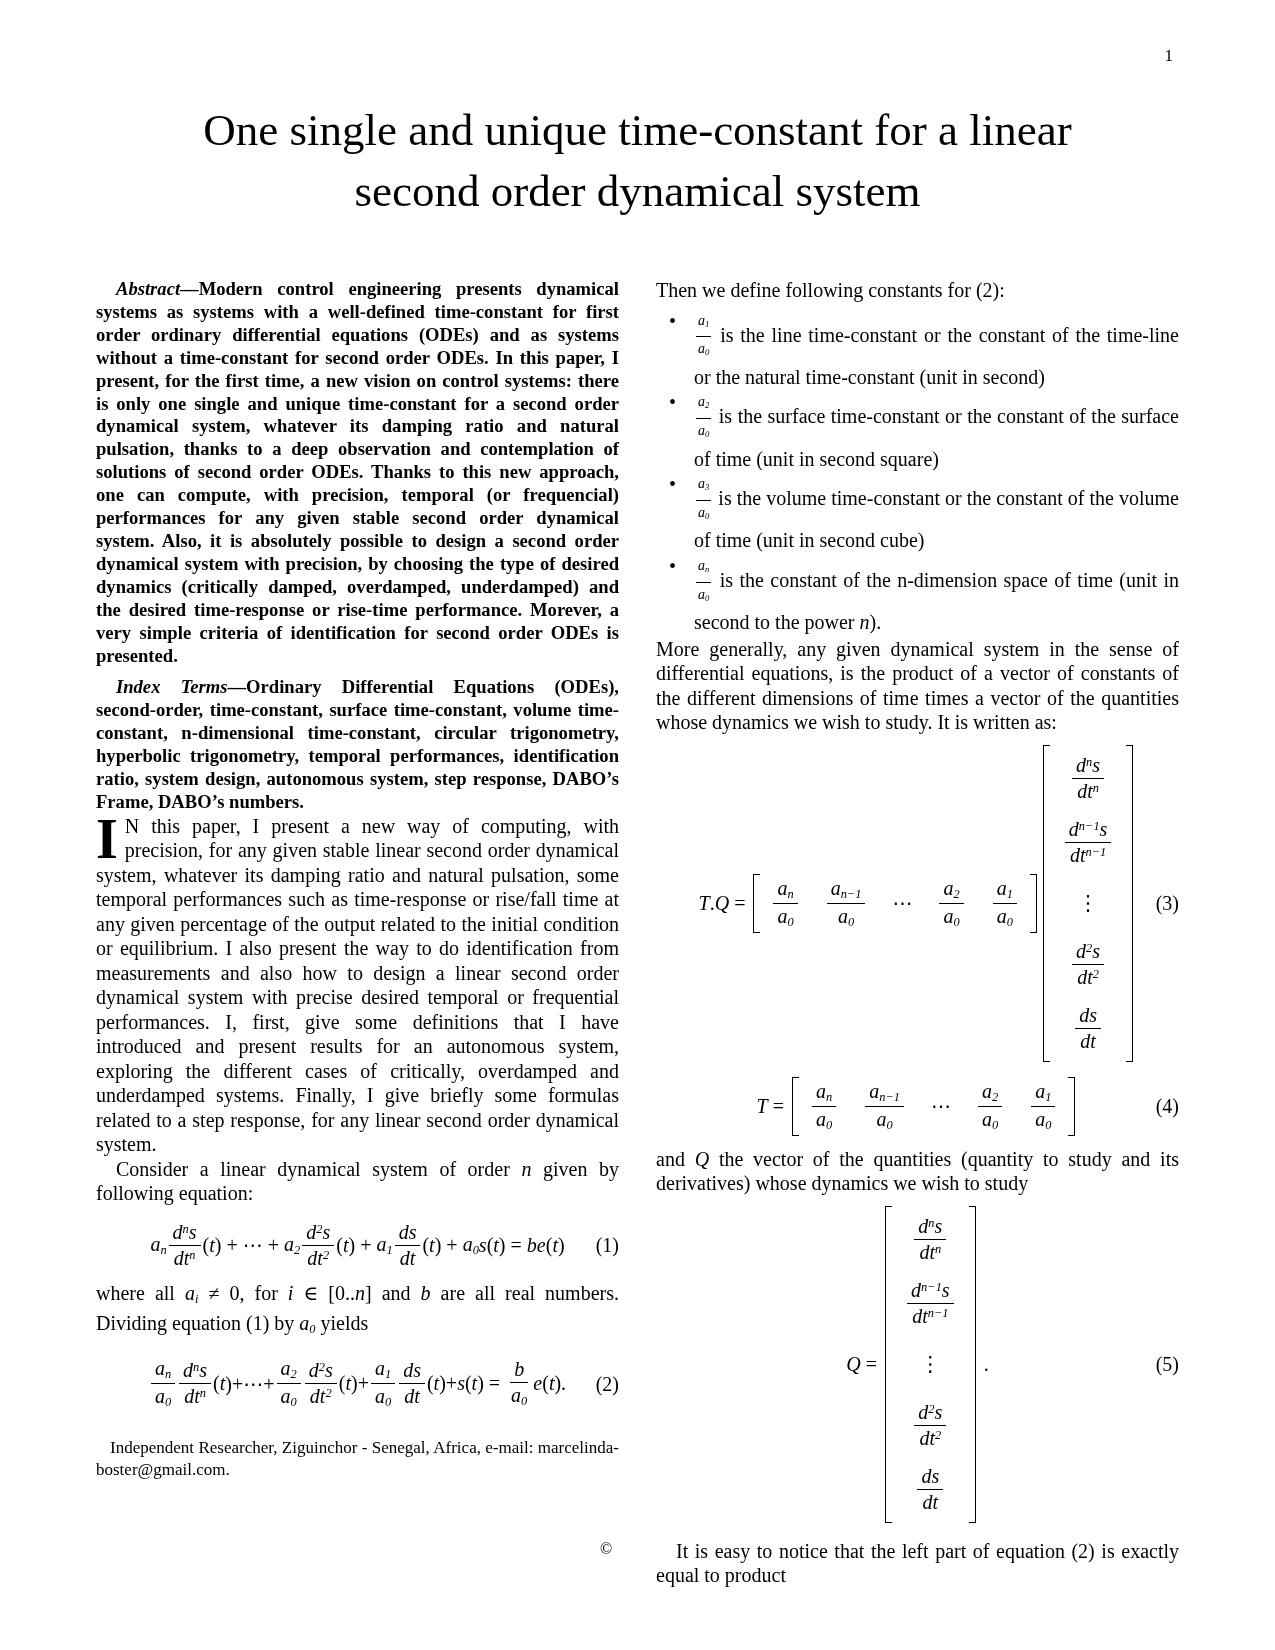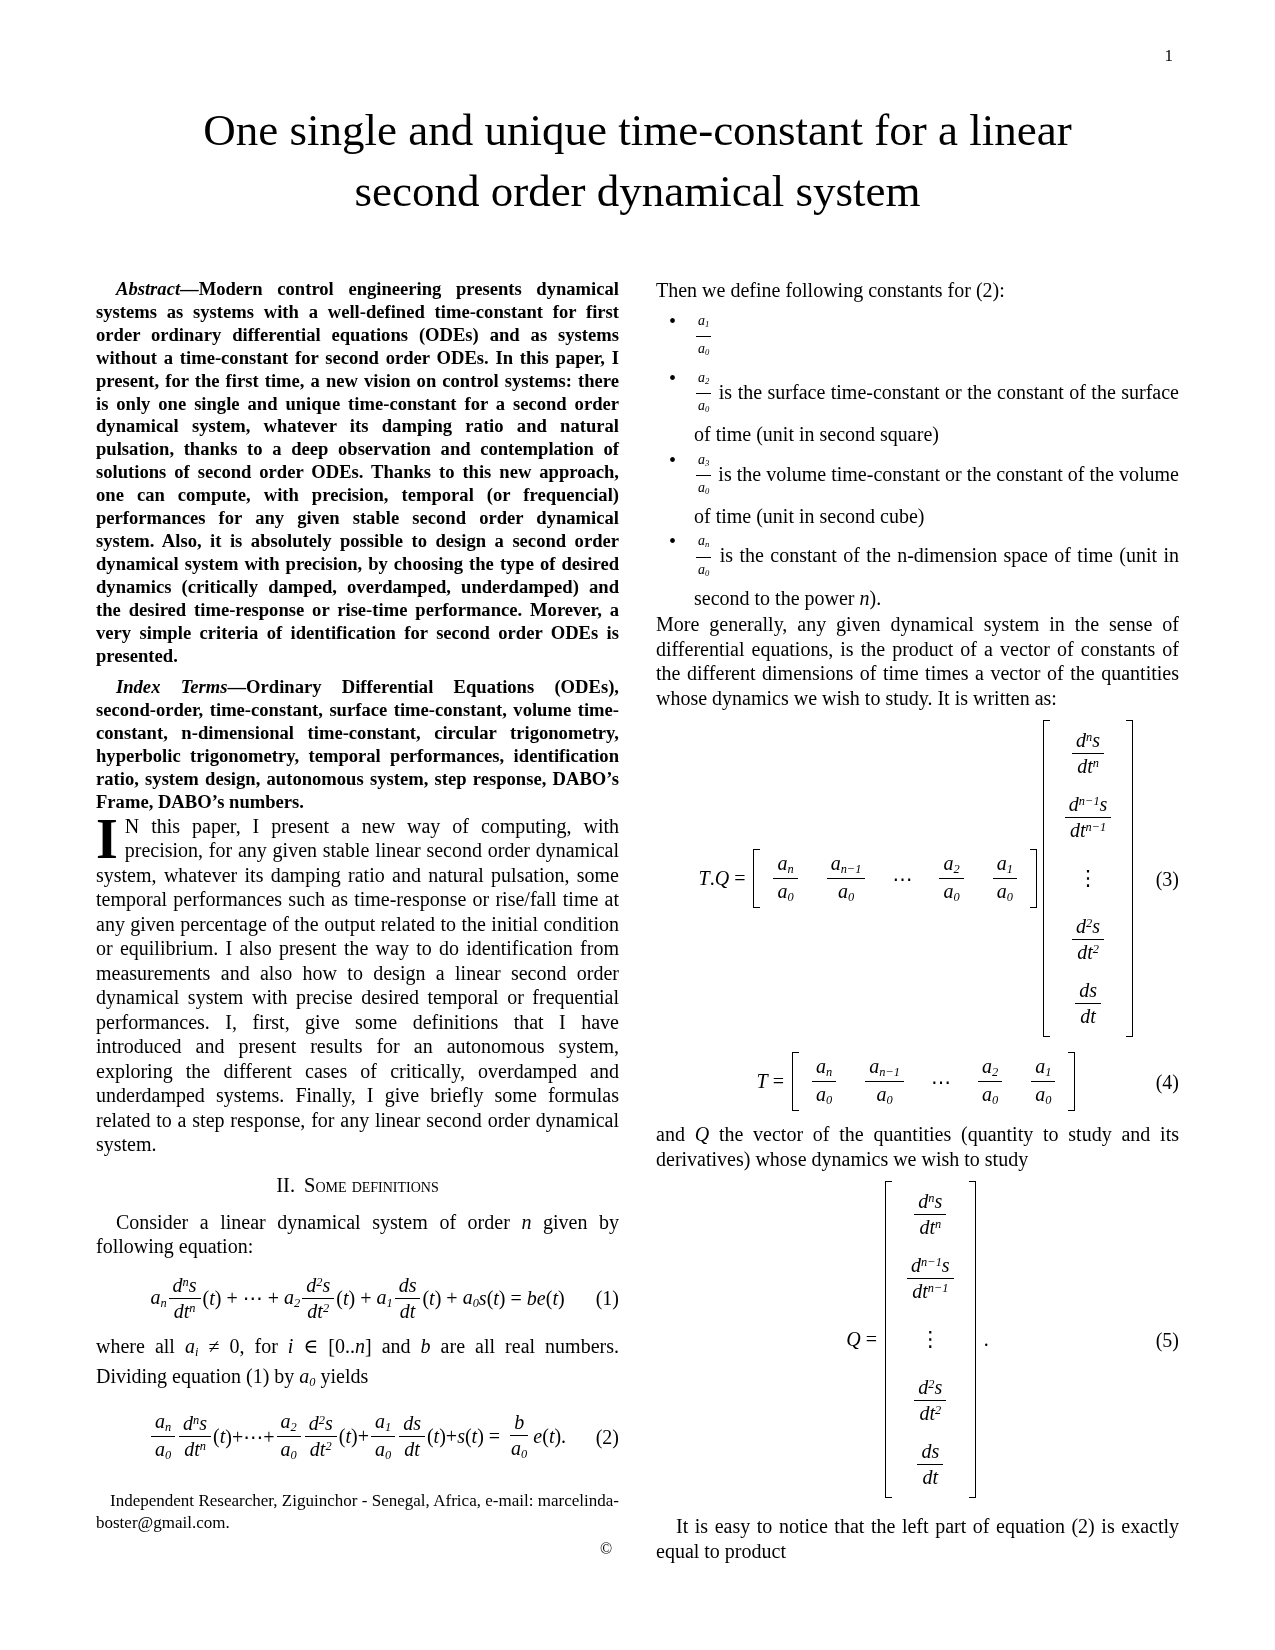--- a/index.html
+++ b/index.html
@@ -70,21 +70,20 @@
 
   <div class="cols">
 
     <div class="col">
       <p class="bold ind"><span class="mv">Abstract</span><span>—Modern control engineering presents dynamical systems as systems with a well-defined time-constant for first order ordinary differential equations (ODEs) and as systems without a time-constant for second order ODEs. In this paper, I present, for the first time, a new vision on control systems: there is only one single and unique time-constant for a second order dynamical system, whatever its damping ratio and natural pulsation, thanks to a deep observation and contemplation of solutions of second order ODEs. Thanks to this new approach, one can compute, with precision, temporal (or frequencial) performances for any given stable second order dynamical system. Also, it is absolutely possible to design a second order dynamical system with precision, by choosing the type of desired dynamics (critically damped, overdamped, underdamped) and the desired time-response or rise-time performance. Morever, a very simple criteria of identification for second order ODEs is presented.</span></p>
       <p class="bold ind mt"><span class="mv">Index Terms</span><span>—Ordinary Differential Equations (ODEs), second-order, time-constant, surface time-constant, volume time-constant, n-dimensional time-constant, circular trigonometry, hyperbolic trigonometry, temporal performances, identification ratio, system design, autonomous system, step response, DABO’s Frame, DABO’s numbers.</span></p>
 
 
       <p><span class="dropcap">I</span><span>N this paper, I present a new way of computing, with precision, for any given stable linear second order dynamical system, whatever its damping ratio and natural pulsation, some temporal performances such as time-response or rise/fall time at any given percentage of the output related to the initial condition or equilibrium. I also present the way to do identification from measurements and also how to design a linear second order dynamical system with precise desired temporal or frequential performances. I, first, give some definitions that I have introduced and present results for an autonomous system, exploring the different cases of critically, overdamped and underdamped systems. Finally, I give briefly some formulas related to a step response, for any linear second order dynamical system.</span></p>
 
-      <h2><span>II.</span><span class="sc">Some definitions</span></h2>
 
       <p class="ind"><span>Consider a linear dynamical system of order </span><span class="mv">n</span><span> given by following equation:</span></p>
 
       <div class="eq">
         <span class="eqbody">
             <span class="mv">a<sub>n</sub></span>
             <span class="frac"><span class="num"><span class="mv">d<sup>n</sup></span><span class="mv">s</span></span><span class="den"><span class="mv">dt<sup>n</sup></span></span></span>
             <span>(</span>
             <span class="mv">t</span>
             <span>) + ⋯ + </span>
@@ -148,21 +147,21 @@
 
     <div class="col">
       <p>Then we define following constants for (2):</p>
 
       <ul class="bullets">
         <li>
             <span class="bm">•</span>
             <span class="bt"><span class="frac">
                 <span class="num"><span class="mv">a<sub>1</sub></span></span>
                 <span class="den"><span class="mv">a<sub>0</sub></span></span>
-              </span></span>
+              </span><span> is the line time-constant or the constant of the time-line or the natural time-constant (unit in second)</span></span>
           </li>
         <li>
             <span class="bm">•</span>
             <span class="bt"><span class="frac">
                 <span class="num"><span class="mv">a<sub>2</sub></span></span>
                 <span class="den"><span class="mv">a<sub>0</sub></span></span>
               </span><span> is the surface time-constant or the constant of the surface of time (unit in second square)</span></span>
           </li>
         <li>
             <span class="bm">•</span>

